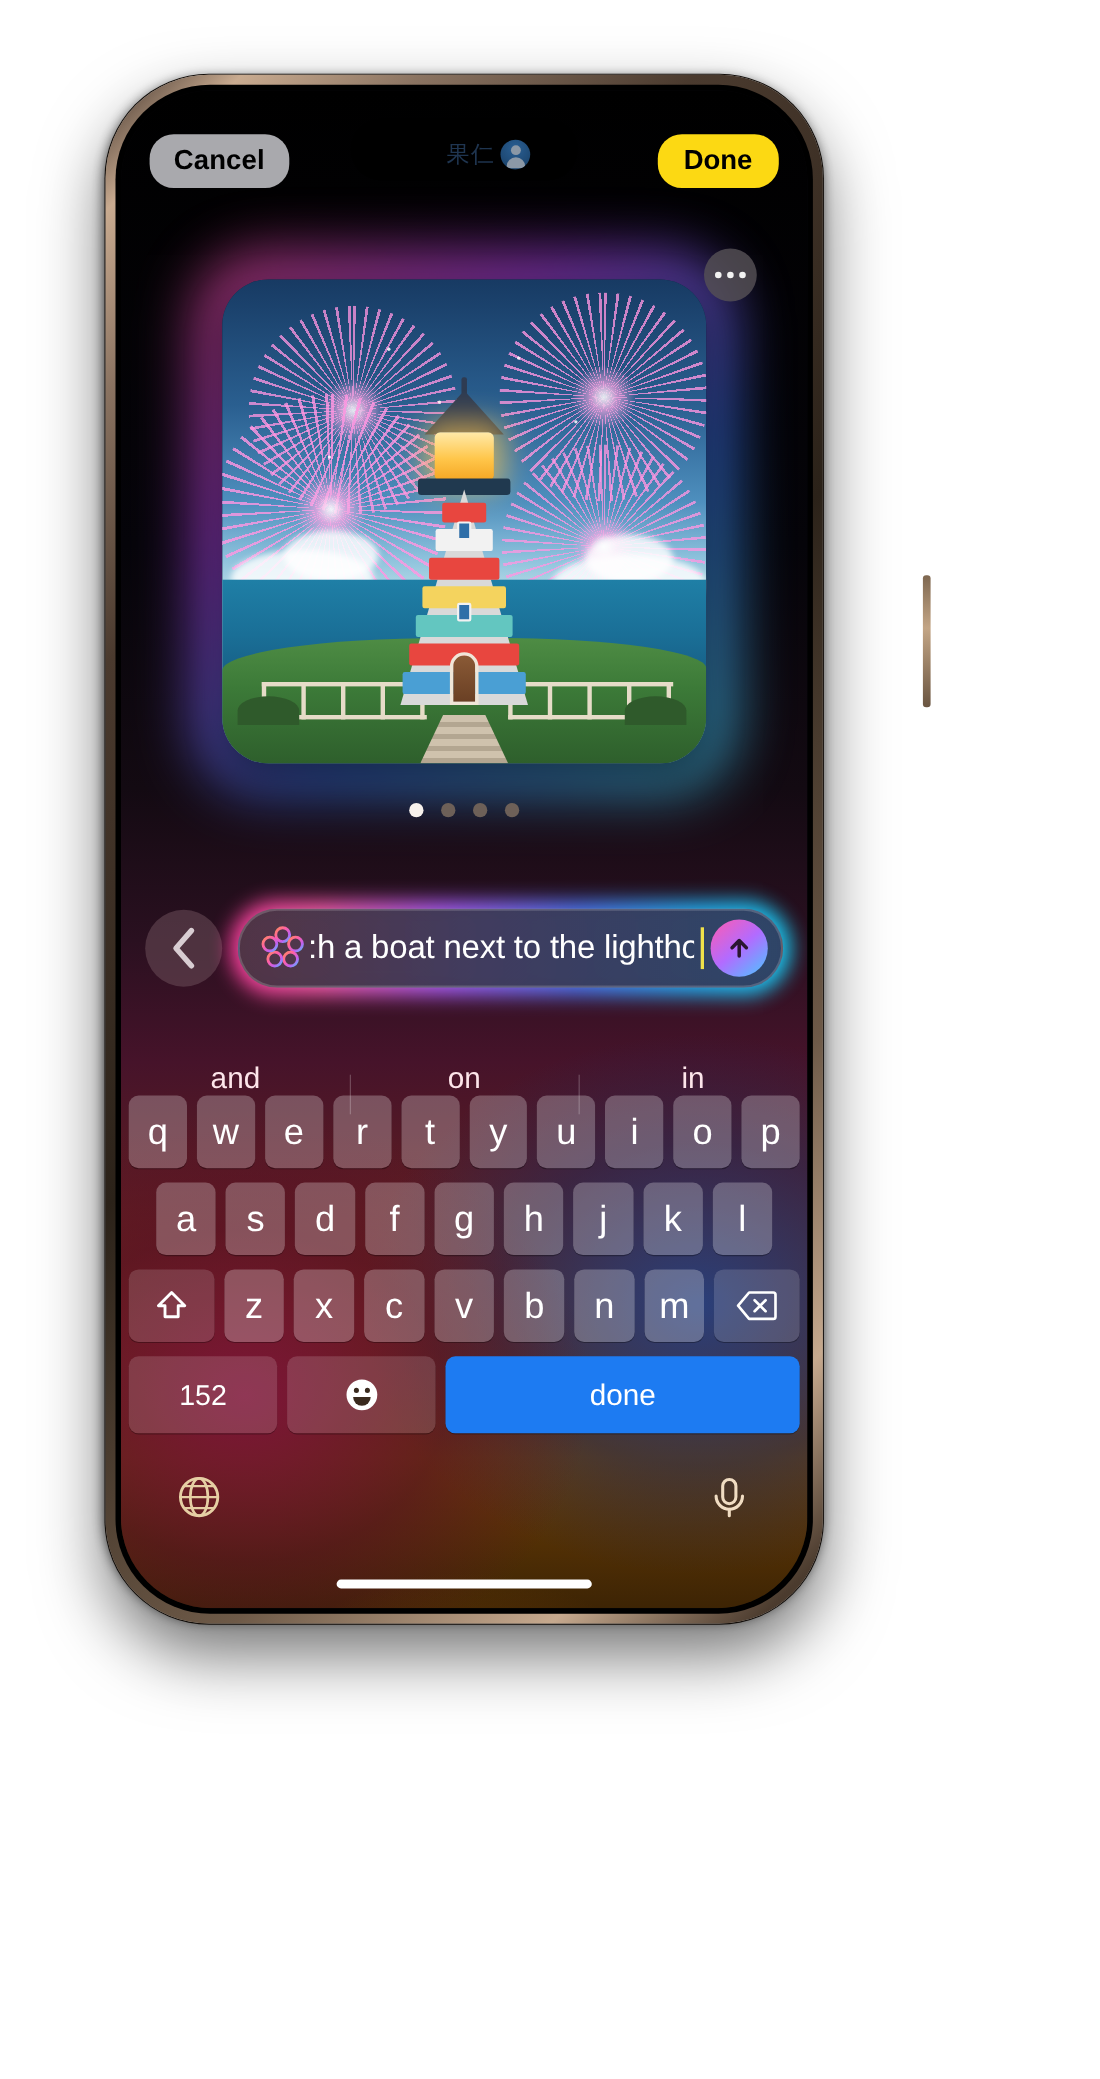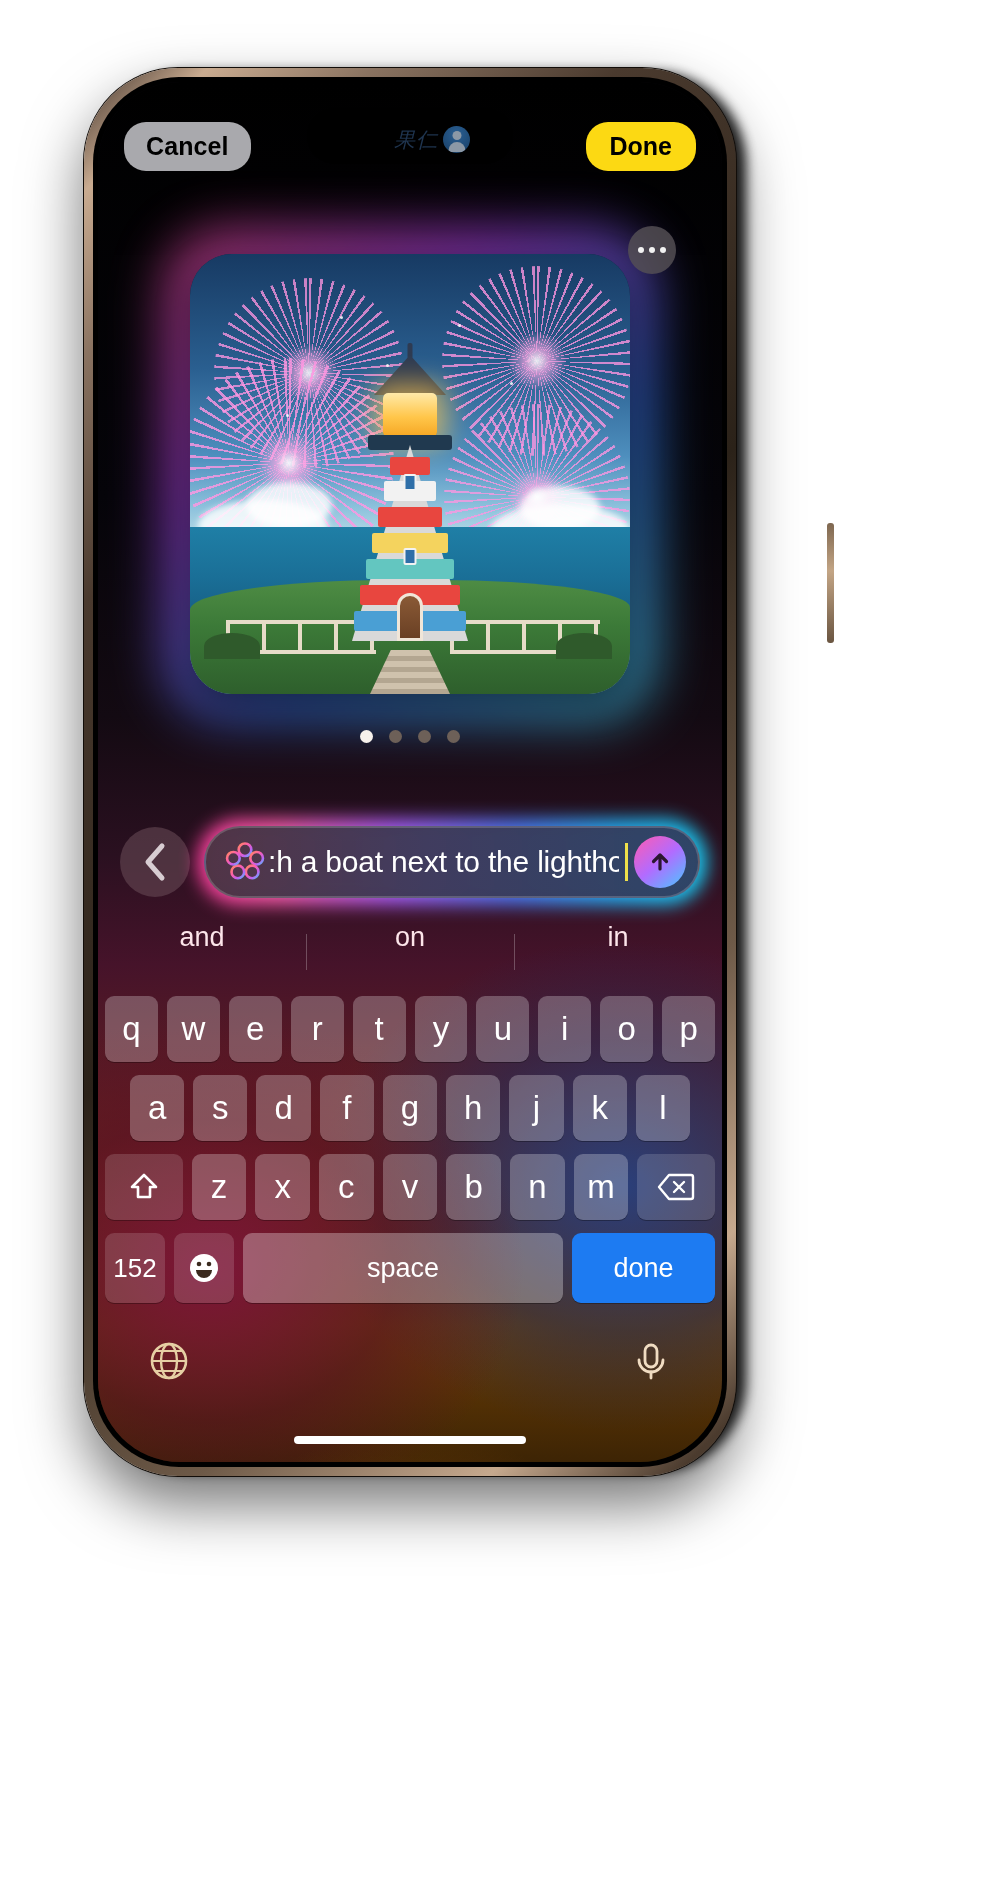--- a/index.html
+++ b/index.html
@@ -20,21 +20,21 @@
     position: absolute;
     left: 96px; top: 72px;
     width: 650px; height: 1400px;
     border-radius: 92px;
     background: #000;
     filter: blur(6px);
     opacity: .85;
   }
   #phone {
     position: absolute;
-    left: 84px; top: 68px;
+    left: 96px; top: 68px;
     width: 652px; height: 1408px;
     border-radius: 94px;
     background: linear-gradient(135deg,#3a2d26 0%, #c9ab90 6%, #8a7361 14%, #4a3a2e 26%,
                 #2b2219 50%, #6e5a48 74%, #c6a98e 88%, #4b3b2e 97%);
     padding: 9px;
     box-shadow: 0 0 0 1px #120d09, 0 28px 60px rgba(0,0,0,.55);
   }
   #phone-inner {
     position: relative;
     width: 100%; height: 100%;
@@ -93,21 +93,21 @@
     left: 50%; transform: translateX(-50%);
     top: -6px;
     width: 206px; height: 56px;
     border-radius: 28px;
     background: #000;
   }
   #account-chip {
     position: absolute;
     left: 50%; transform: translateX(-16px);
     top: 12px;
-    display: flex; gap: 5px; font-style: italic;
+    display: flex; align-items: center; gap: 5px;
   }
   #account-name {
     color: #1f3550;
     font-size: 21px;
     letter-spacing: 1px;
   }
   #account-avatar {
     width: 27px; height: 27px; border-radius: 50%;
     background: radial-gradient(circle at 50% 30%, #2a5f93, #173d63);
     position: relative; overflow: hidden;
@@ -357,21 +357,21 @@
     cursor: pointer;
   }
 
   
   #keyboard {
     position: absolute;
     left: 0; right: 0; bottom: 0; top: 840px;
     z-index: 9;
   }
   #suggest-bar {
-    display: flex; align-items: flex-start;
+    display: flex; align-items: flex-end;
     height: 74px;
     color: #fbd9e2;
     font-size: 27px;
   }
   #suggest-bar .sug {
     flex: 1 1 0; text-align: center; cursor: pointer;
     position: relative; color: #fde5ea;
   }
   #suggest-bar .sug + .sug::before {
     content: ""; position: absolute; left: 0; top: 12px;
@@ -617,21 +617,20 @@
           <div class="krow r4">
             <div class="key num">152</div>
             <div class="key emoji">
               <svg width="34" height="34" viewBox="0 0 34 34" aria-hidden="true">
                 <circle cx="17" cy="17" r="14" fill="#fff"></circle>
                 <circle cx="12" cy="13" r="2.3" fill="#3a2a1e"></circle>
                 <circle cx="22" cy="13" r="2.3" fill="#3a2a1e"></circle>
                 <path d="M9 19 a8 8 0 0 0 16 0 Z" fill="#3a2a1e"></path>
               </svg>
             </div>
-            <div class="key space">space</div>
             <div class="key done">done</div>
           </div>
 
           <div id="kb-bottom">
             <span class="kbicon">
               <svg width="46" height="46" viewBox="0 0 46 46" aria-hidden="true">
                 <circle cx="23" cy="23" r="17" fill="none" stroke="#e6cfa4" stroke-width="2.6"></circle>
                 <ellipse cx="23" cy="23" rx="8" ry="17" fill="none" stroke="#e6cfa4" stroke-width="2.4"></ellipse>
                 <path d="M6 23 H40 M9 13 H37 M9 33 H37" stroke="#e6cfa4" stroke-width="2.2" fill="none"></path>
               </svg>

